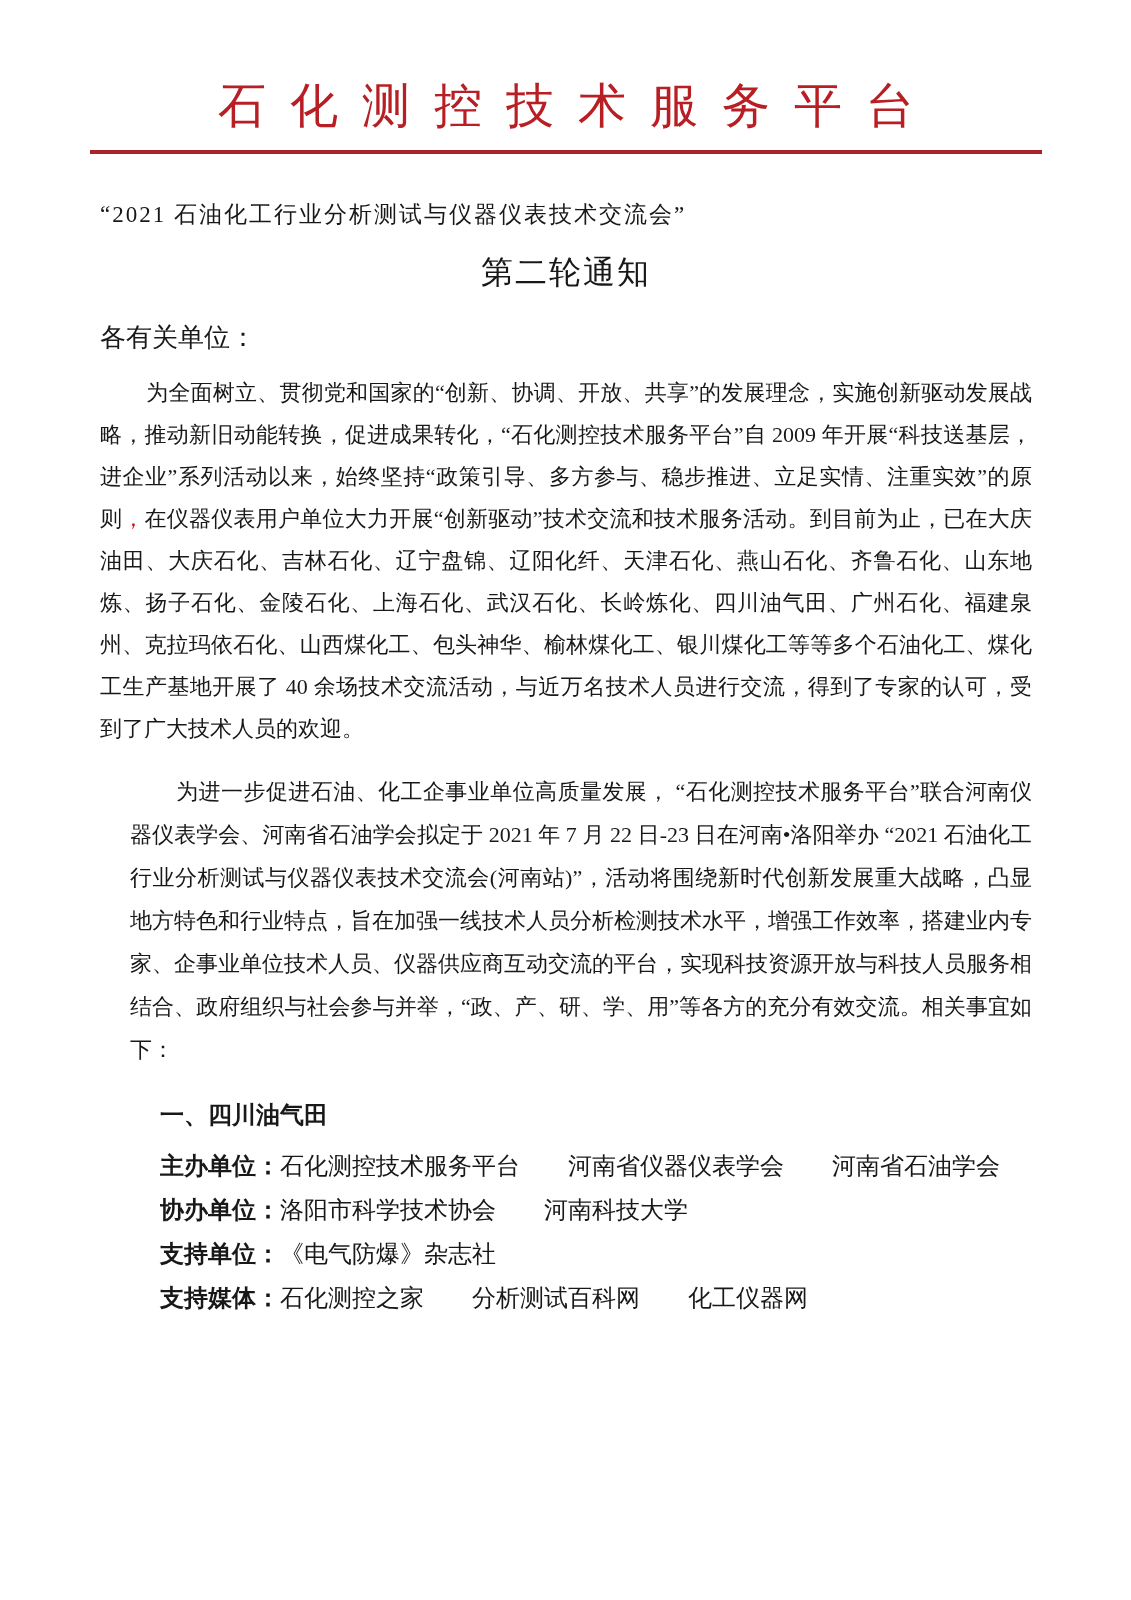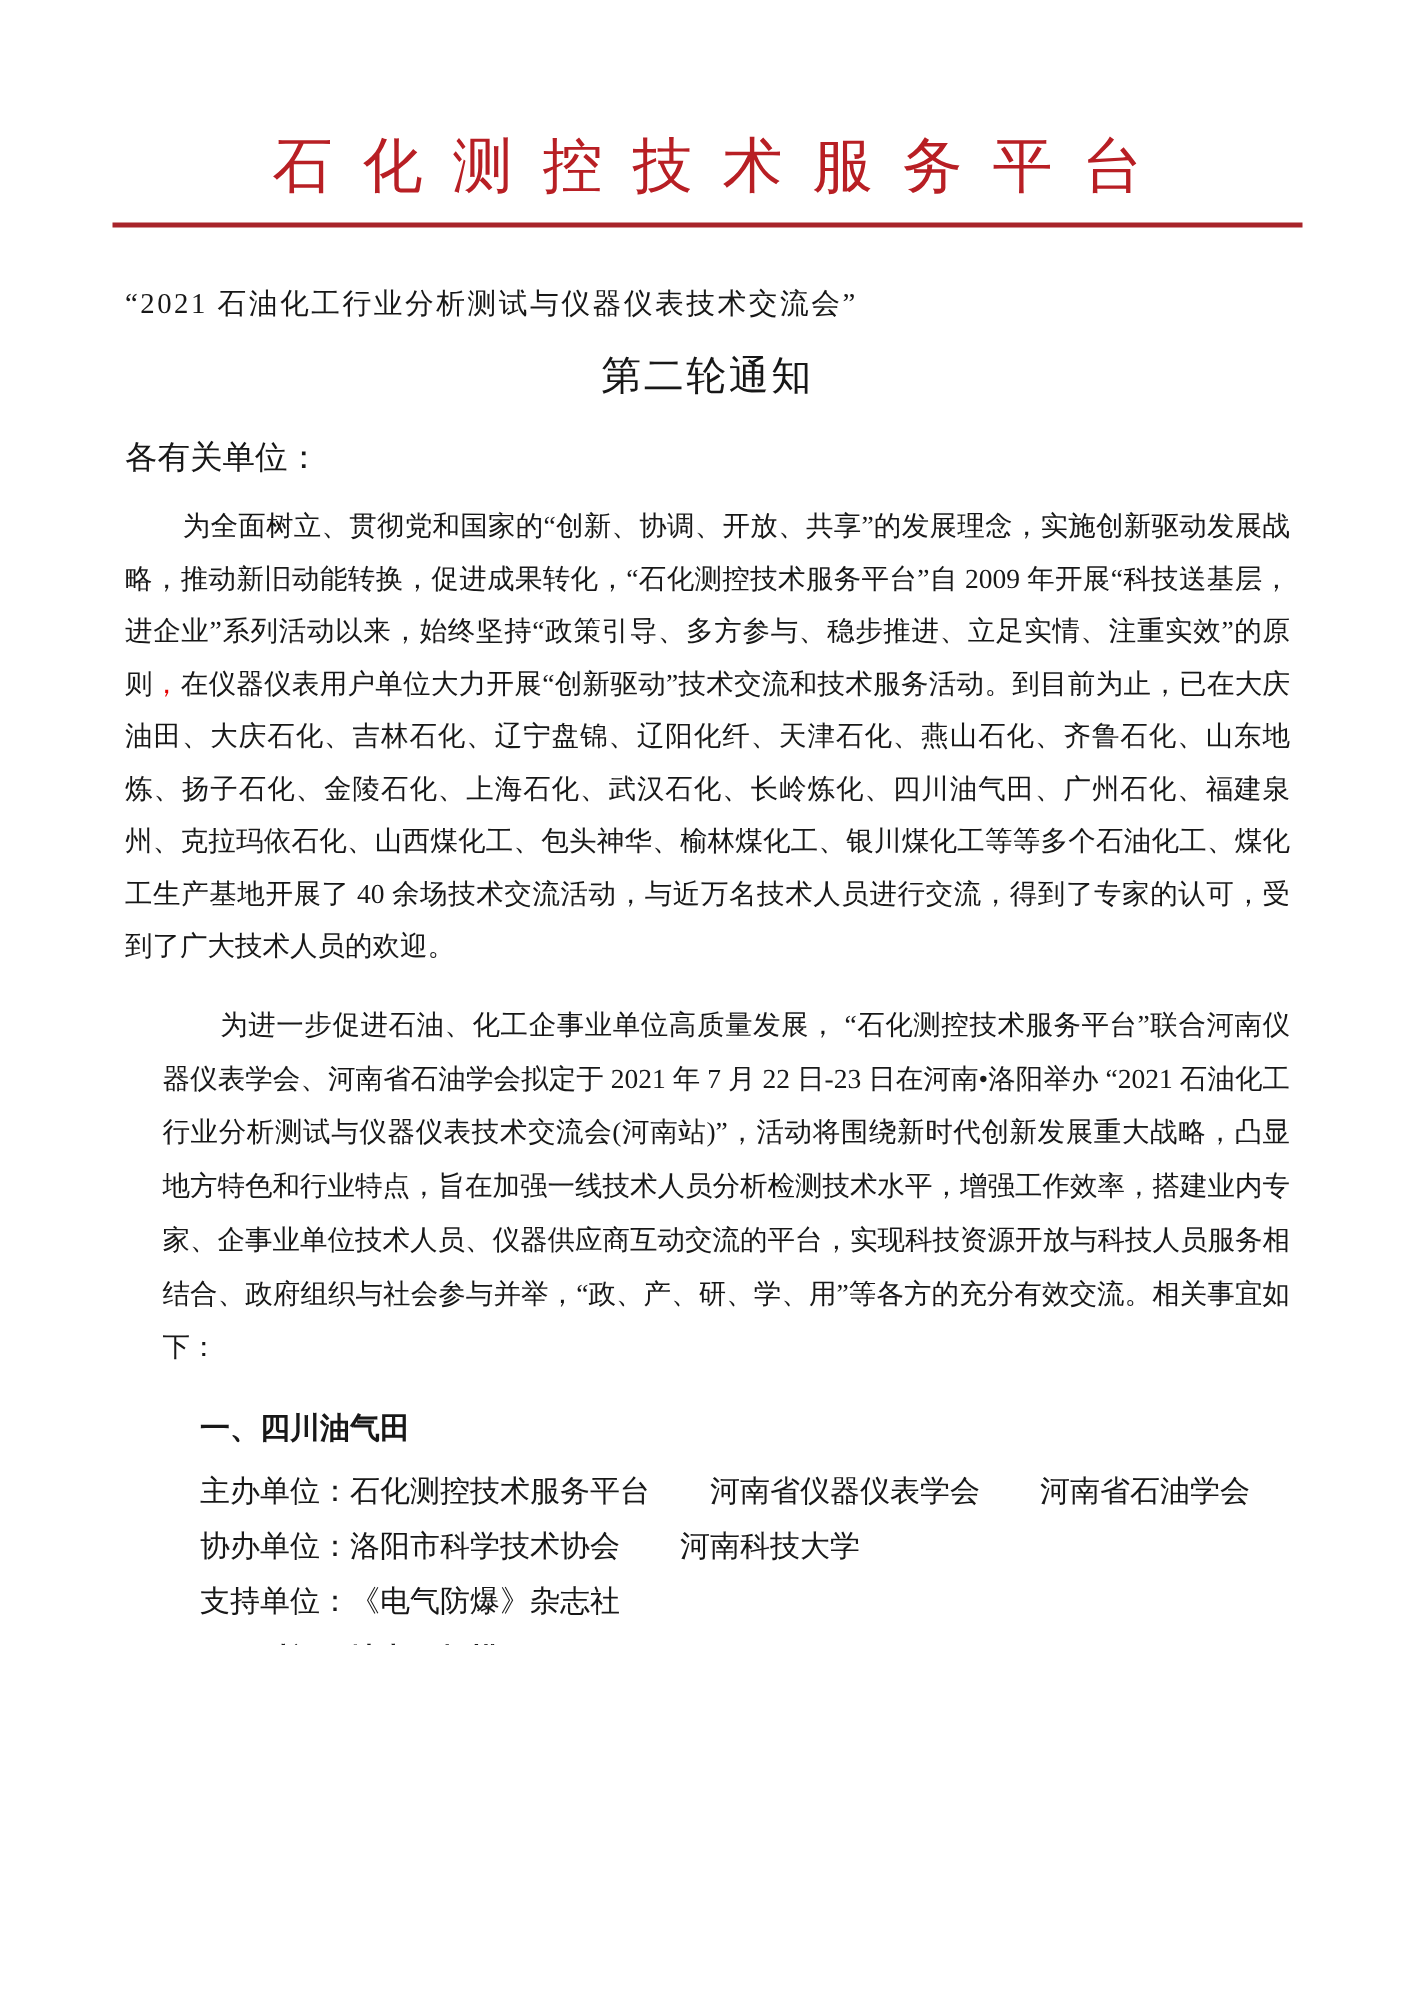--- a/index.html
+++ b/index.html
@@ -11,21 +11,21 @@
   html,body{margin:0;padding:0;background:#ffffff;}
   body{
     width:1131px;height:1600px;
     font-family:"Liberation Serif", serif;
     color:var(--ink);
     -webkit-font-smoothing:antialiased;
   }
   .page{
     box-sizing:border-box;
     width:1131px;height:1316px;
-    padding:108px 99px 0 100px;
+    padding:80px 99px 0 100px;
     overflow:hidden;
     background:#ffffff;
   }
   .letterhead{
     text-align:center;
     color:var(--red-text);
     font-size:48px;
     line-height:52px;
     letter-spacing:24px;
     padding-left:24px;
@@ -79,21 +79,21 @@
   }
   .org-list{margin-top:14px;}
   .org-item{
     margin-left:60px;
     line-height:44px;
     font-size:24px;
     white-space:nowrap;
   }
   .org-label{
     font-family:"Liberation Sans", sans-serif;
-    font-weight:normal;
+    font-weight:bold;
     font-size:24px;
   }
   .org-value{
     font-family:"Liberation Serif", serif;
     font-size:24px;
   }
   .sec2-heading{
     margin-top:2px;
     line-height:44px;
   }
@@ -121,18 +121,19 @@
 
   <div class="org-list">
 
     <div class="org-item"><span class="org-label">主办单位：</span><span class="org-value">石化测控技术服务平台　　河南省仪器仪表学会　　河南省石油学会</span></div>
 
     <div class="org-item"><span class="org-label">协办单位：</span><span class="org-value">洛阳市科学技术协会　　河南科技大学</span></div>
 
     <div class="org-item"><span class="org-label">支持单位：</span><span class="org-value">《电气防爆》杂志社</span></div>
 
 
+    <div class="org-item"><span class="org-label">支持媒体：</span><span class="org-value">石化测控之家　　分析测试百科网　　化工仪器网</span></div>
 
   </div>
 
   <div class="sec-heading sec2-heading">二、时间、地点及规模：</div>
 
 </div>
 
 </body></html>

